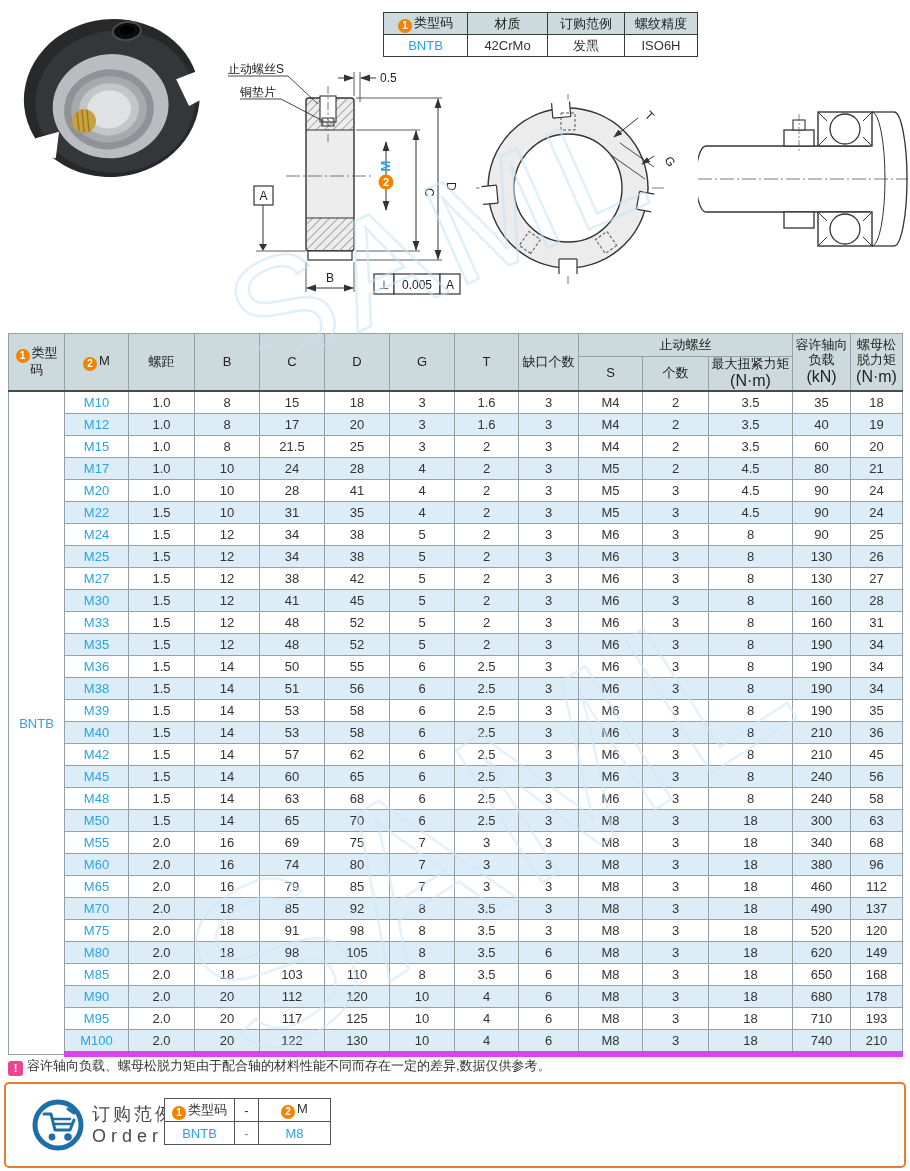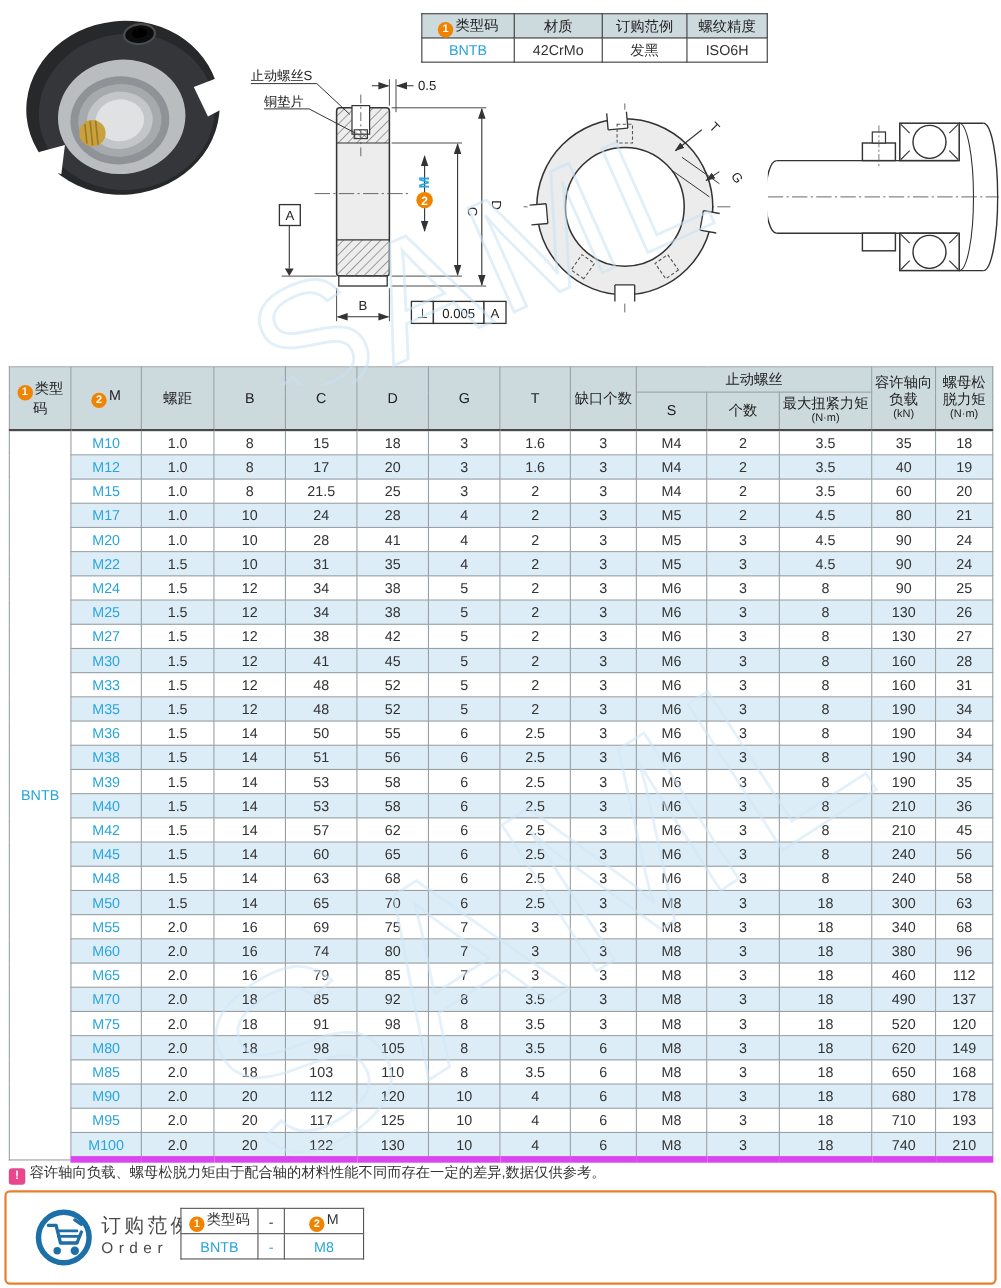--- a/index.html
+++ b/index.html
@@ -20,38 +20,38 @@
     margin-right:2px;vertical-align:-2px;}
 
   
   .main-table{position:absolute;left:8px;top:333px;border-collapse:collapse;table-layout:fixed;
     width:894px;font-size:13px;}
   .main-table th,.main-table td{border:1px solid #97a0a4;padding:0 1px;text-align:center;}
   .main-table th{background:#ccd9dd;font-weight:normal;color:#222;line-height:1.15;}
   .main-table thead tr.h1 th{height:22px;margin-top:12px;}
   .main-table thead tr.h2 th{height:33px;}
   .main-table th.bb{border-bottom:2px solid #4a4a4a;}
-  .main-table .unit{font-size:10px;}
+  .main-table .unit{font-size:16px;}
   .main-table tbody td{height:21px;background:#fff;color:#333;}
   .main-table tbody tr:nth-child(even) td{background:#ddedf8;}
   .main-table tbody tr:last-child td{border-bottom:6px solid #d946ef;}
   .main-table td.m-code{color:#29a5dc;}
   .main-table td.type-cell{background:#fff !important;color:#29a5dc;}
 
   
   .note{position:absolute;left:8px;top:1057px;font-size:13px;color:#333;white-space:nowrap;}
   .note-icon{display:inline-block;width:15px;height:15px;border-radius:3px;background:#e8478d;
     color:#fff;font-weight:bold;font-size:11px;line-height:15px;text-align:center;margin-right:4px;
     vertical-align:-2px;}
 
   
   .order-box{position:absolute;left:4px;top:1082px;width:898px;height:82px;
     border:2px solid #e87e2d;border-radius:5px;background:#fff;}
   .order-title-cn{position:absolute;left:86px;top:18px;font-size:18px;letter-spacing:3px;color:#4a4a4a;}
-  .order-title-en{position:absolute;left:86px;top:42px;font-size:14px;letter-spacing:5px;color:#4a4a4a;}
+  .order-title-en{position:absolute;left:86px;top:42px;font-size:18px;letter-spacing:5px;color:#4a4a4a;}
   .order-table{position:absolute;left:158px;top:14px;border-collapse:collapse;table-layout:fixed;}
   .order-table th,.order-table td{border:1px solid #555;height:22px;font-size:13px;font-weight:normal;
     text-align:center;padding:0 4px;background:#fff;}
   .order-table td{color:#29a5dc;}
 
   
   .dwg-label{font-size:12px;fill:#222;}
   .dim-text{font-size:12px;fill:#222;}
   svg{display:block;}
   .wm{position:absolute;pointer-events:none;opacity:.55;}

